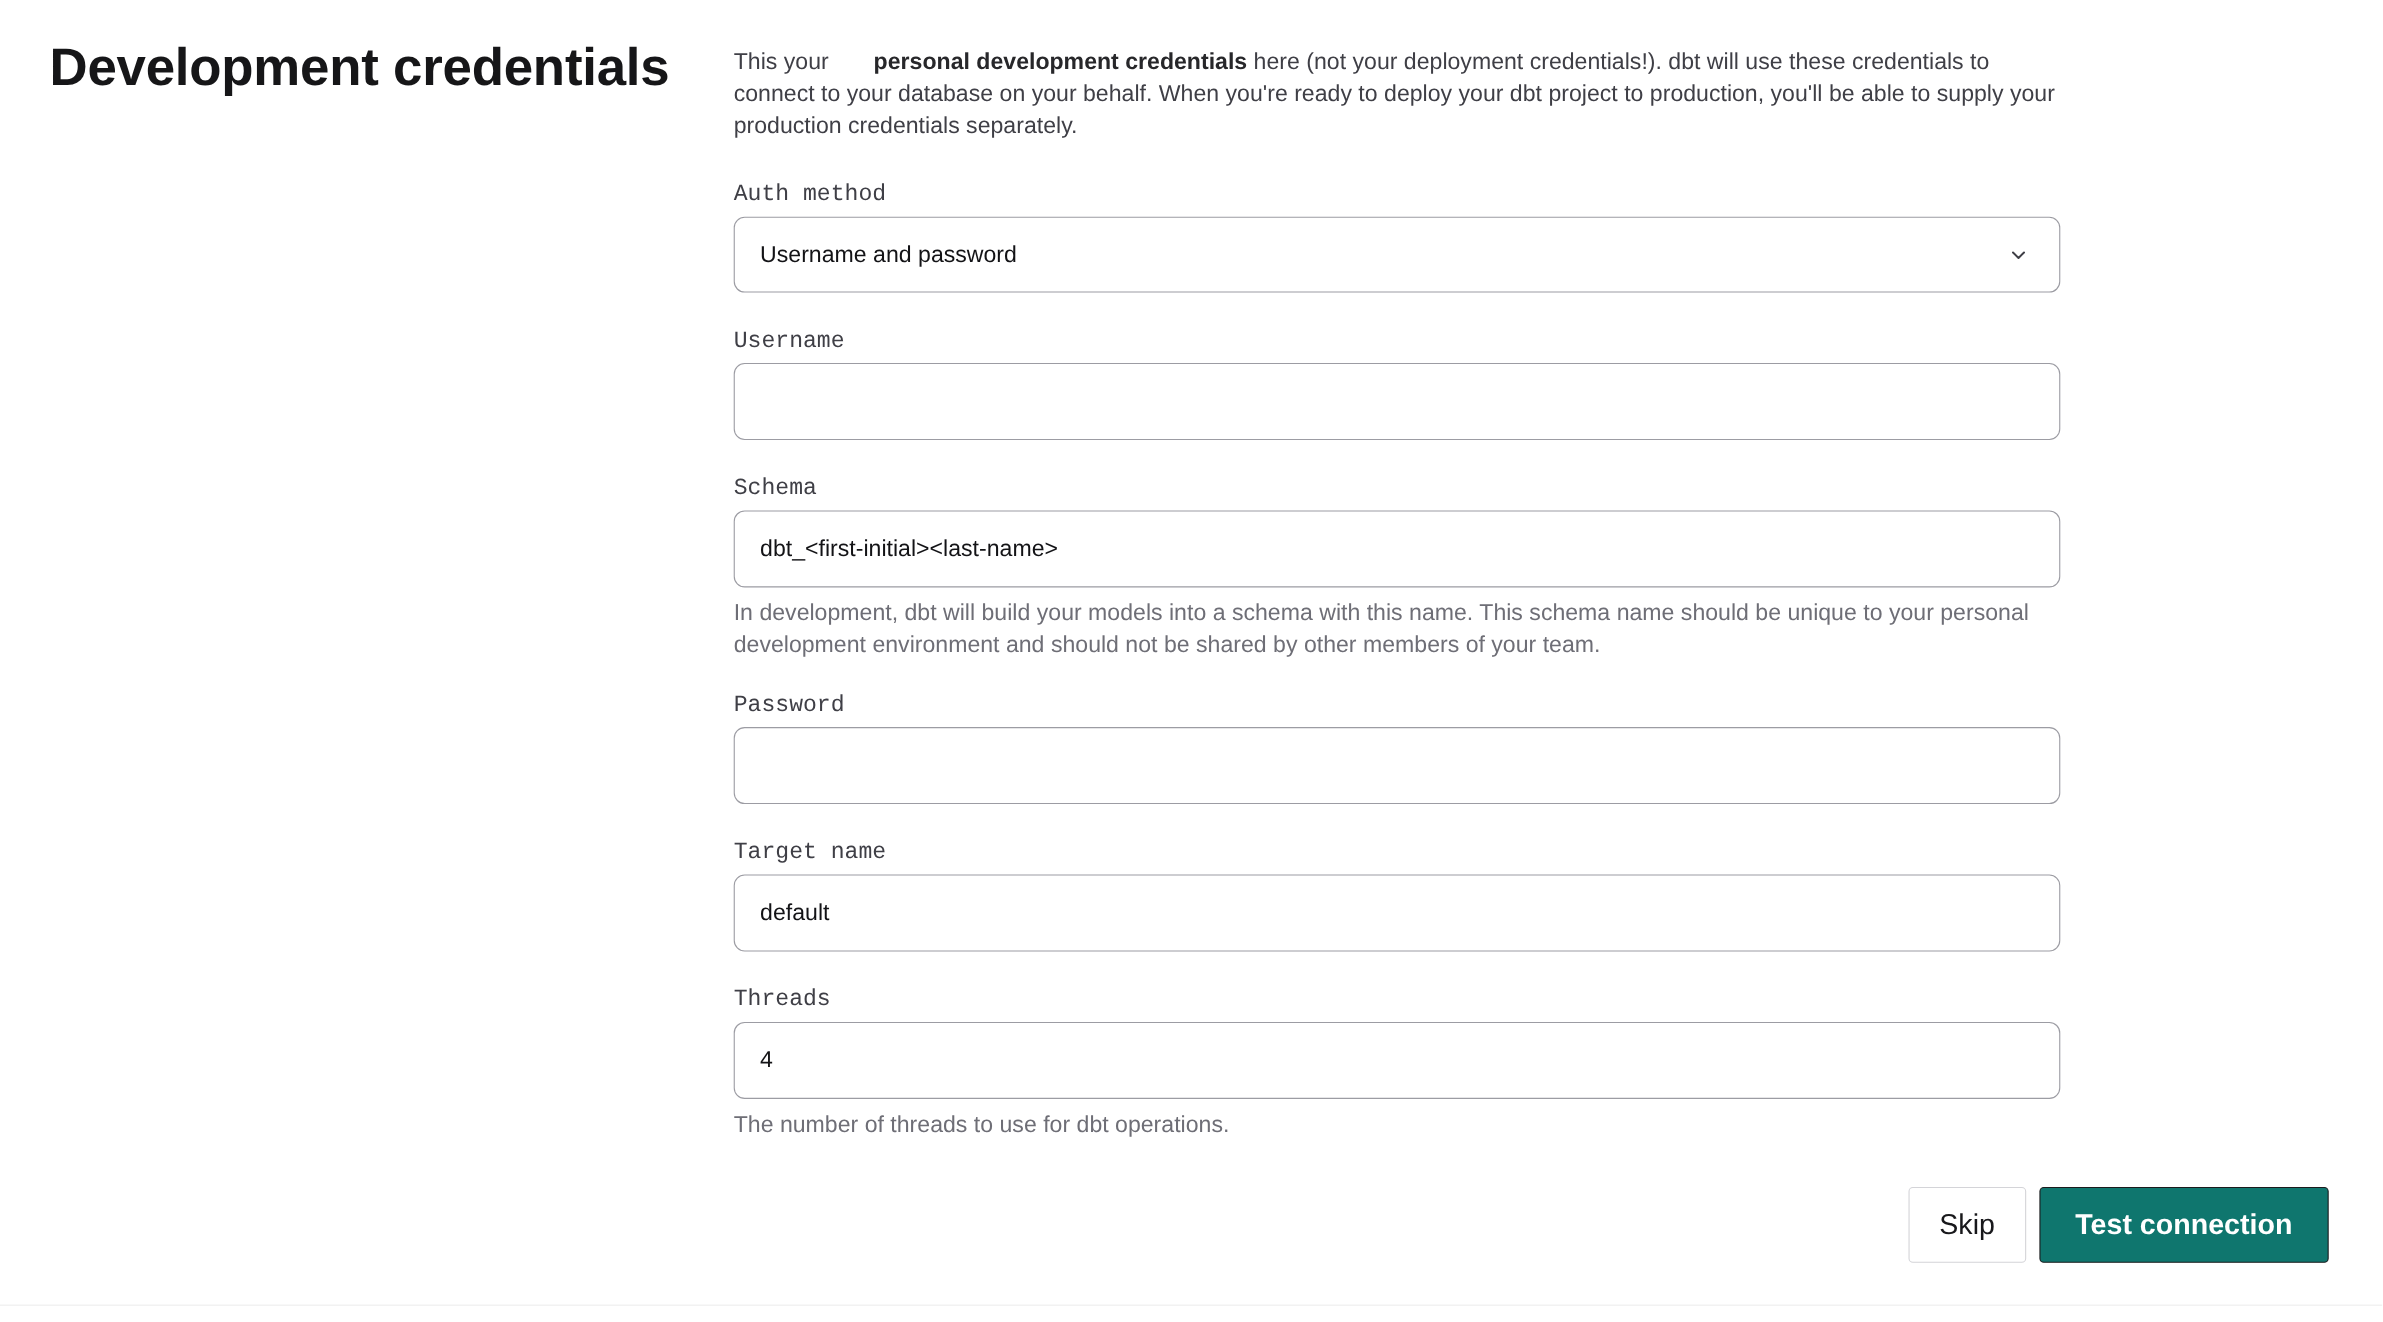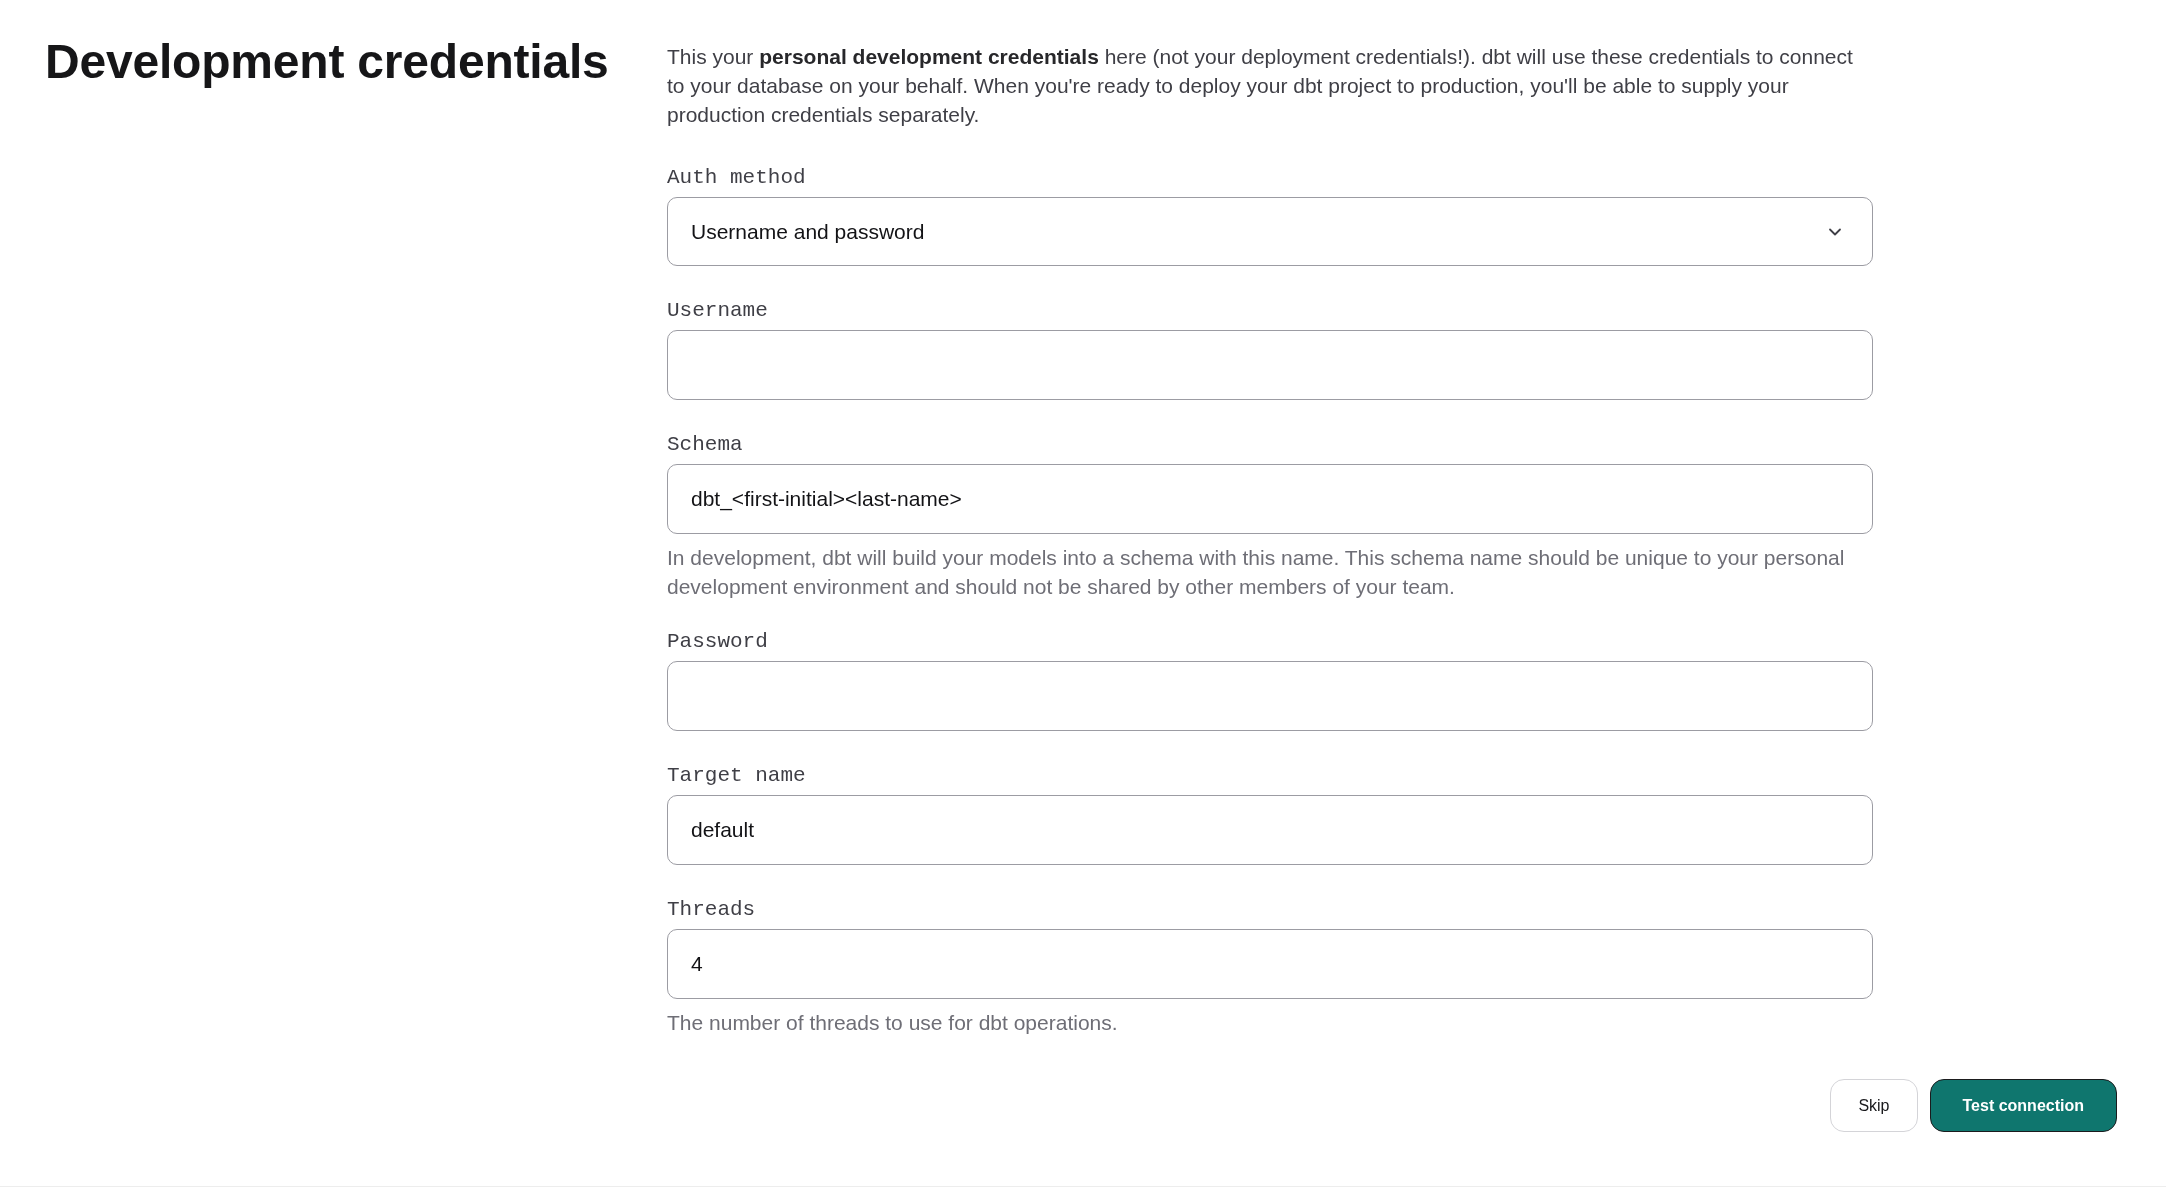--- a/index.html
+++ b/index.html
@@ -33,20 +33,21 @@
   }
   .intro {
     font-size: 21px;
     line-height: 29px;
     color: #3f3f46;
     margin-bottom: 36px;
   }
   .intro b {
     font-weight: 700;
     color: #27272a;
+    margin-left: 35px;
   }
   .field-group { margin-bottom: 32px; }
   .field-group.with-helper { margin-bottom: 28px; }
   .field-label {
     display: block;
     font-size: 21px;
     line-height: 26px;
     color: #3f3f46;
     margin-bottom: 6px;
     font-family: Liberation Mono, monospace;
@@ -89,24 +90,24 @@
   }
   .footer-actions {
     position: absolute;
     top: 1079px;
     right: 49px;
     display: flex;
     align-items: center;
     gap: 12px;
   }
   .btn {
-    height: 53px;
-    border-radius: 14px;
+    height: 69px;
+    border-radius: 4px;
     font-family: "Liberation Sans", sans-serif;
-    font-size: 16px;
+    font-size: 26px;
     cursor: pointer;
     display: inline-flex;
     align-items: center;
     justify-content: center;
   }
   .btn-secondary {
     background: #ffffff;
     border: 1px solid #d4d4d8;
     color: #18181b;
     font-weight: 500;

